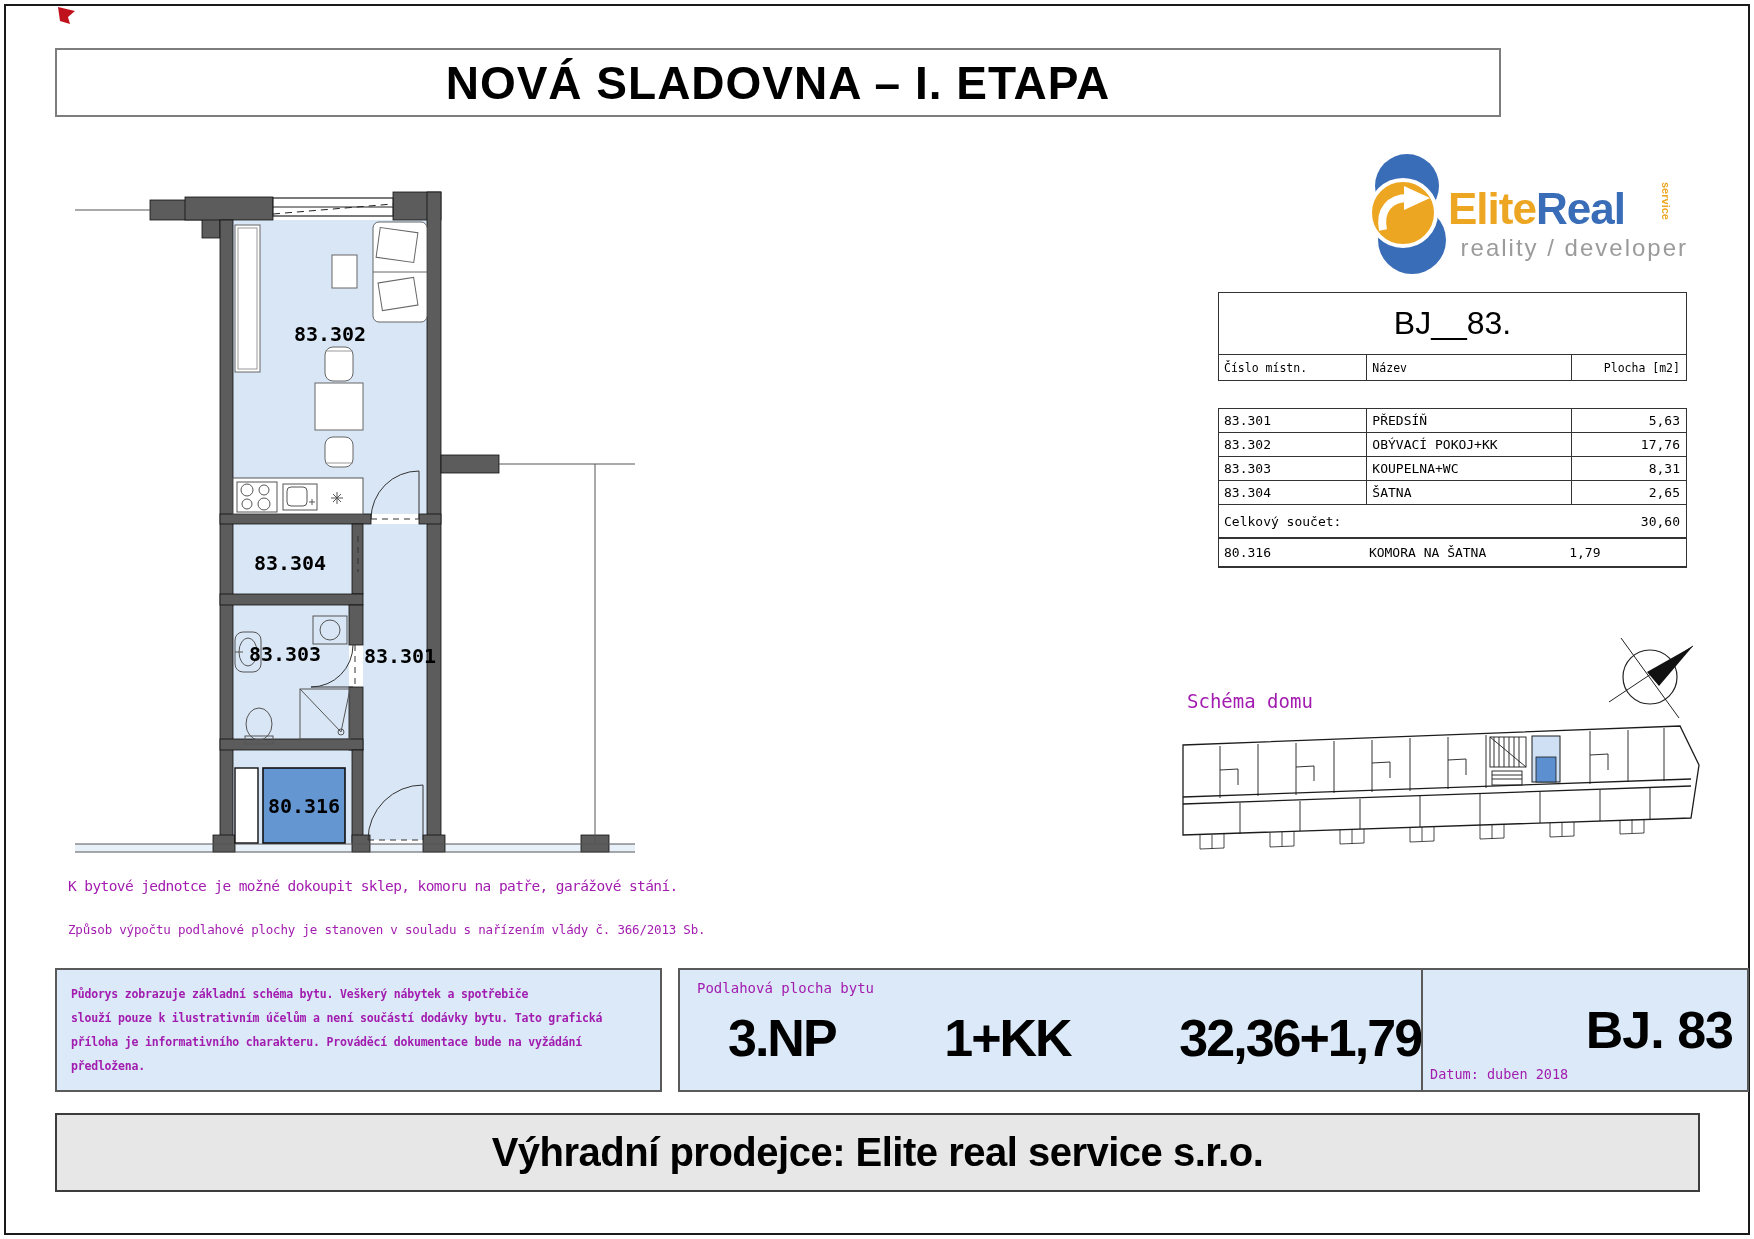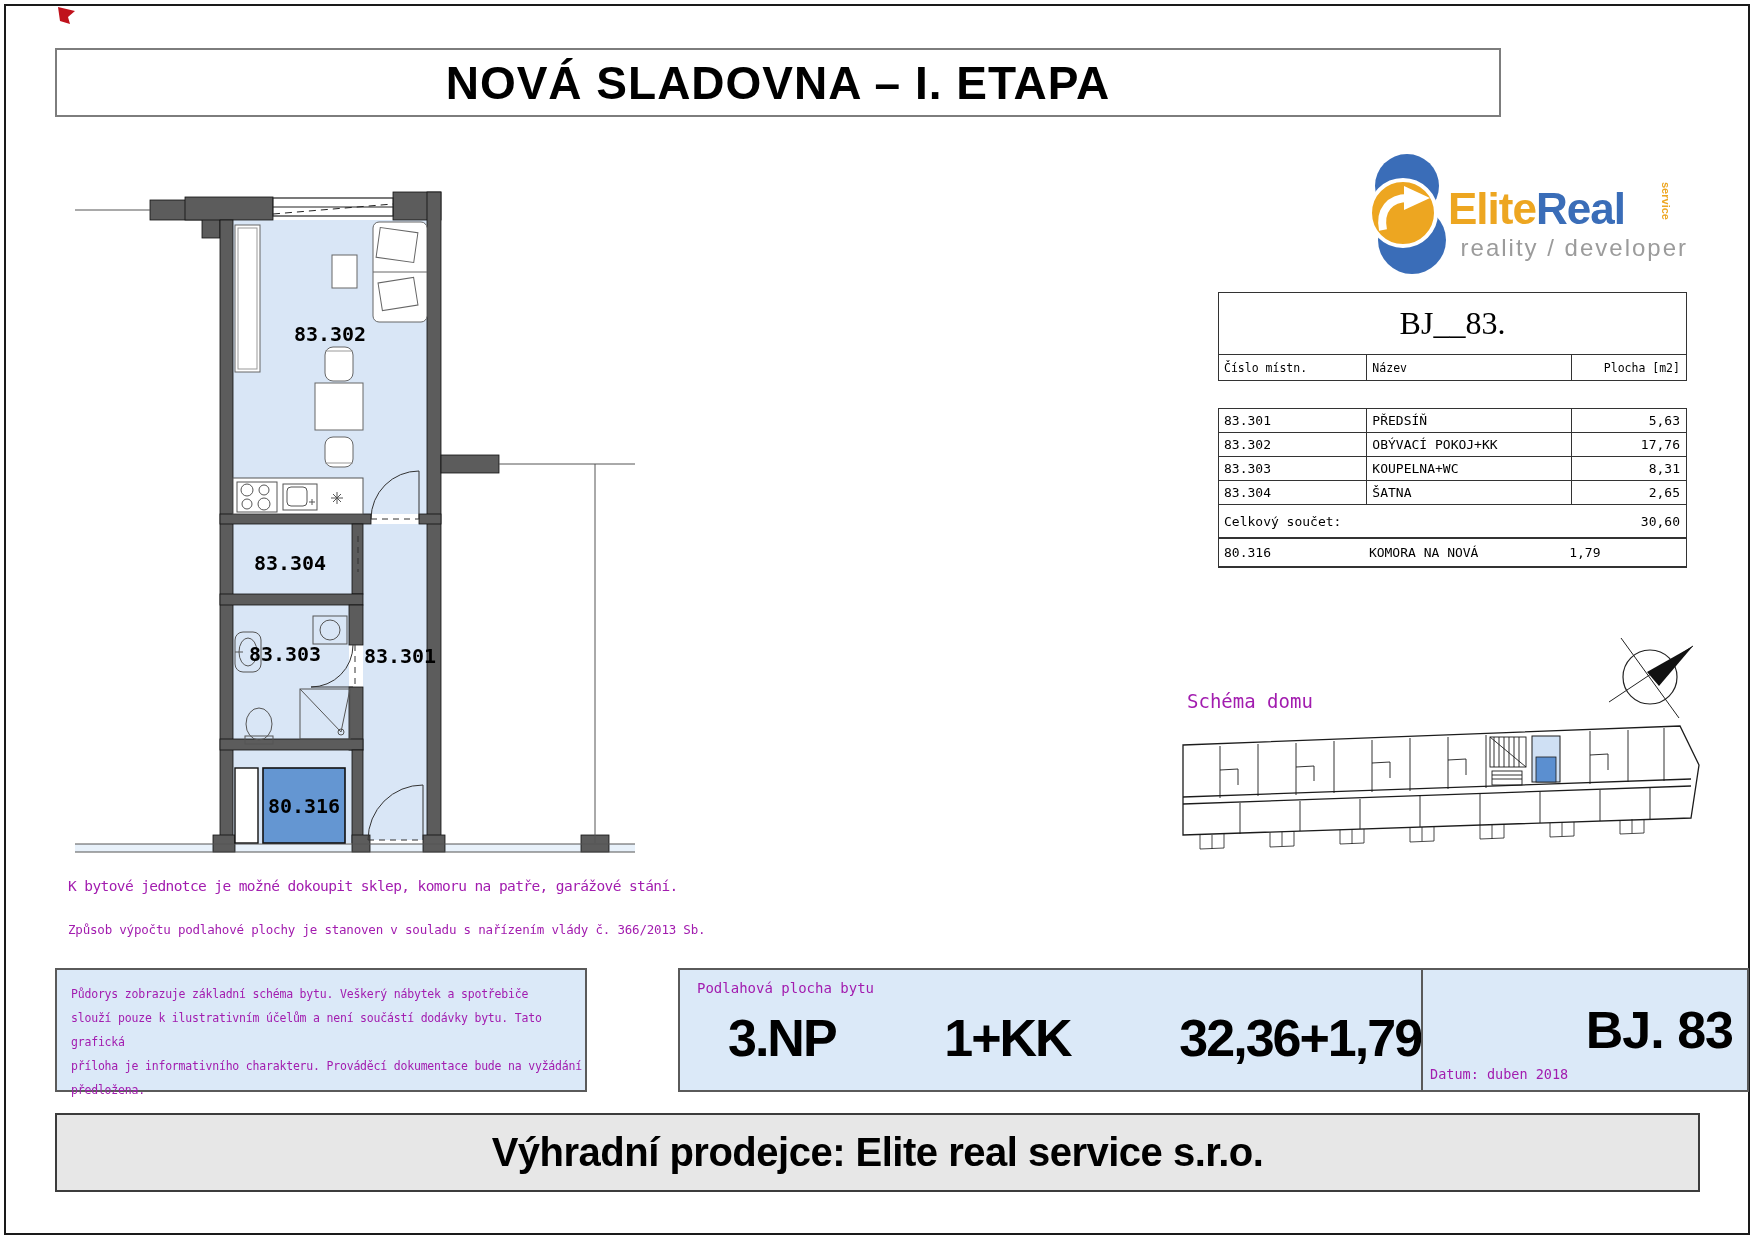--- a/index.html
+++ b/index.html
@@ -12,21 +12,21 @@
              display:flex;align-items:center;justify-content:center;}
   .title-box h1{margin:0;font-size:46px;font-weight:bold;letter-spacing:1px;font-family:"Liberation Sans",sans-serif;}
   
   .tech{font-family:"DejaVu Sans Mono",monospace;color:#a21caf;}
   .note1{left:68px;top:878px;font-size:14.5px;letter-spacing:-0.6px;}
   .note2{left:68px;top:922px;font-size:12.5px;letter-spacing:-0.2px;}
   
   .unit-table{left:1218px;top:292px;width:469px;}
   .unit-table .box1{border:1px solid #333;}
   .t-title{height:61px;display:flex;align-items:center;justify-content:center;
-           font-family:Liberation Serif, serif;font-size:32px;}
+           font-family:Liberation Sans, sans-serif;font-size:32px;}
   .t-head{display:flex;border-top:1px solid #333;height:25px;font-size:11.5px;}
   .t-head .c,.t-row .c{display:flex;align-items:center;box-sizing:border-box;
            font-family:"DejaVu Sans Mono",monospace;}
   .c1{width:149px;padding-left:5px;}
   .c2{width:206px;padding-left:5px;}
   .c3{width:114px;justify-content:flex-end;padding-right:6px;}
   .vd .c1,.vd .c2{border-right:1px solid #333;}
   .t-gap{height:27px;}
   .box2{border:1px solid #333;border-bottom:2px solid #333;}
   .t-row{display:flex;height:23px;font-size:13px;border-bottom:1px solid #333;}
@@ -34,21 +34,21 @@
          font-family:"DejaVu Sans Mono",monospace;}
   .t-sum .lab{flex:1;padding-left:5px;}
   .t-sum .val{width:114px;text-align:right;padding-right:6px;}
   .t-extra{display:flex;height:27px;font-size:13px;border-bottom:0;align-items:center;
            font-family:"DejaVu Sans Mono",monospace;}
   .t-extra .c2{justify-content:center;padding-left:0;}
   
   .schema-label{left:1187px;top:690px;font-size:19px;}
   
   .ibox{background:#dbe9f8;border:2px solid #5a5a5a;box-sizing:border-box;}
-  .box-a{left:55px;top:968px;width:532px;height:124px;padding:12px 0 16px 14px;}
+  .box-a{left:55px;top:968px;width:607px;height:124px;padding:12px 0 16px 14px;font-weight:bold;}
   .box-a .dl{font-size:11.5px;line-height:24px;letter-spacing:-0.2px;}
   .box-b{left:678px;top:968px;width:848px;height:124px;}
   .box-b .small-lab{position:absolute;left:17px;top:10px;font-size:14px;}
   .big-row{position:absolute;left:12px;right:0;top:38px;display:flex;justify-content:space-between;
            align-items:baseline;padding:0 42px 0 36px;font-size:52px;font-weight:bold;letter-spacing:-2px;}
   .big-row sup{font-size:30px;position:relative;top:-4px;letter-spacing:0;}
   .box-c{left:1421px;top:968px;width:328px;height:124px;}
   .box-c .bj{position:absolute;right:14px;top:30px;font-size:52px;font-weight:bold;letter-spacing:-1px;}
   .box-c .date{position:absolute;left:7px;bottom:8px;font-size:13.5px;margin-top:27px;}
   
@@ -234,21 +234,21 @@
         <div class="c c1">83.304</div>
         <div class="c c2">ŠATNA</div>
         <div class="c c3">2,65</div>
       </div>
       <div class="t-sum">
         <div class="lab">Celkový součet:</div>
         <div class="val">30,60</div>
       </div>
       <div class="t-extra">
         <div class="c c1">80.316</div>
-        <div class="c c2">KOMORA NA NOVÁ</div>
+        <div class="c c2">KOMORA NA ŠATNA</div>
         <div class="c c3">1,79</div>
       </div>
     </div>
   </div>
 
   <div class="abs tech schema-label">Schéma domu</div>
 
   <svg class="abs" style="left:1180px;top:715px" width="525" height="150" viewBox="0 0 525 150">
     <g stroke="#1c1c1c" stroke-width="1.3" fill="none">
       <polygon points="3,30 500,11 519,50 511,103 3,120"></polygon>

